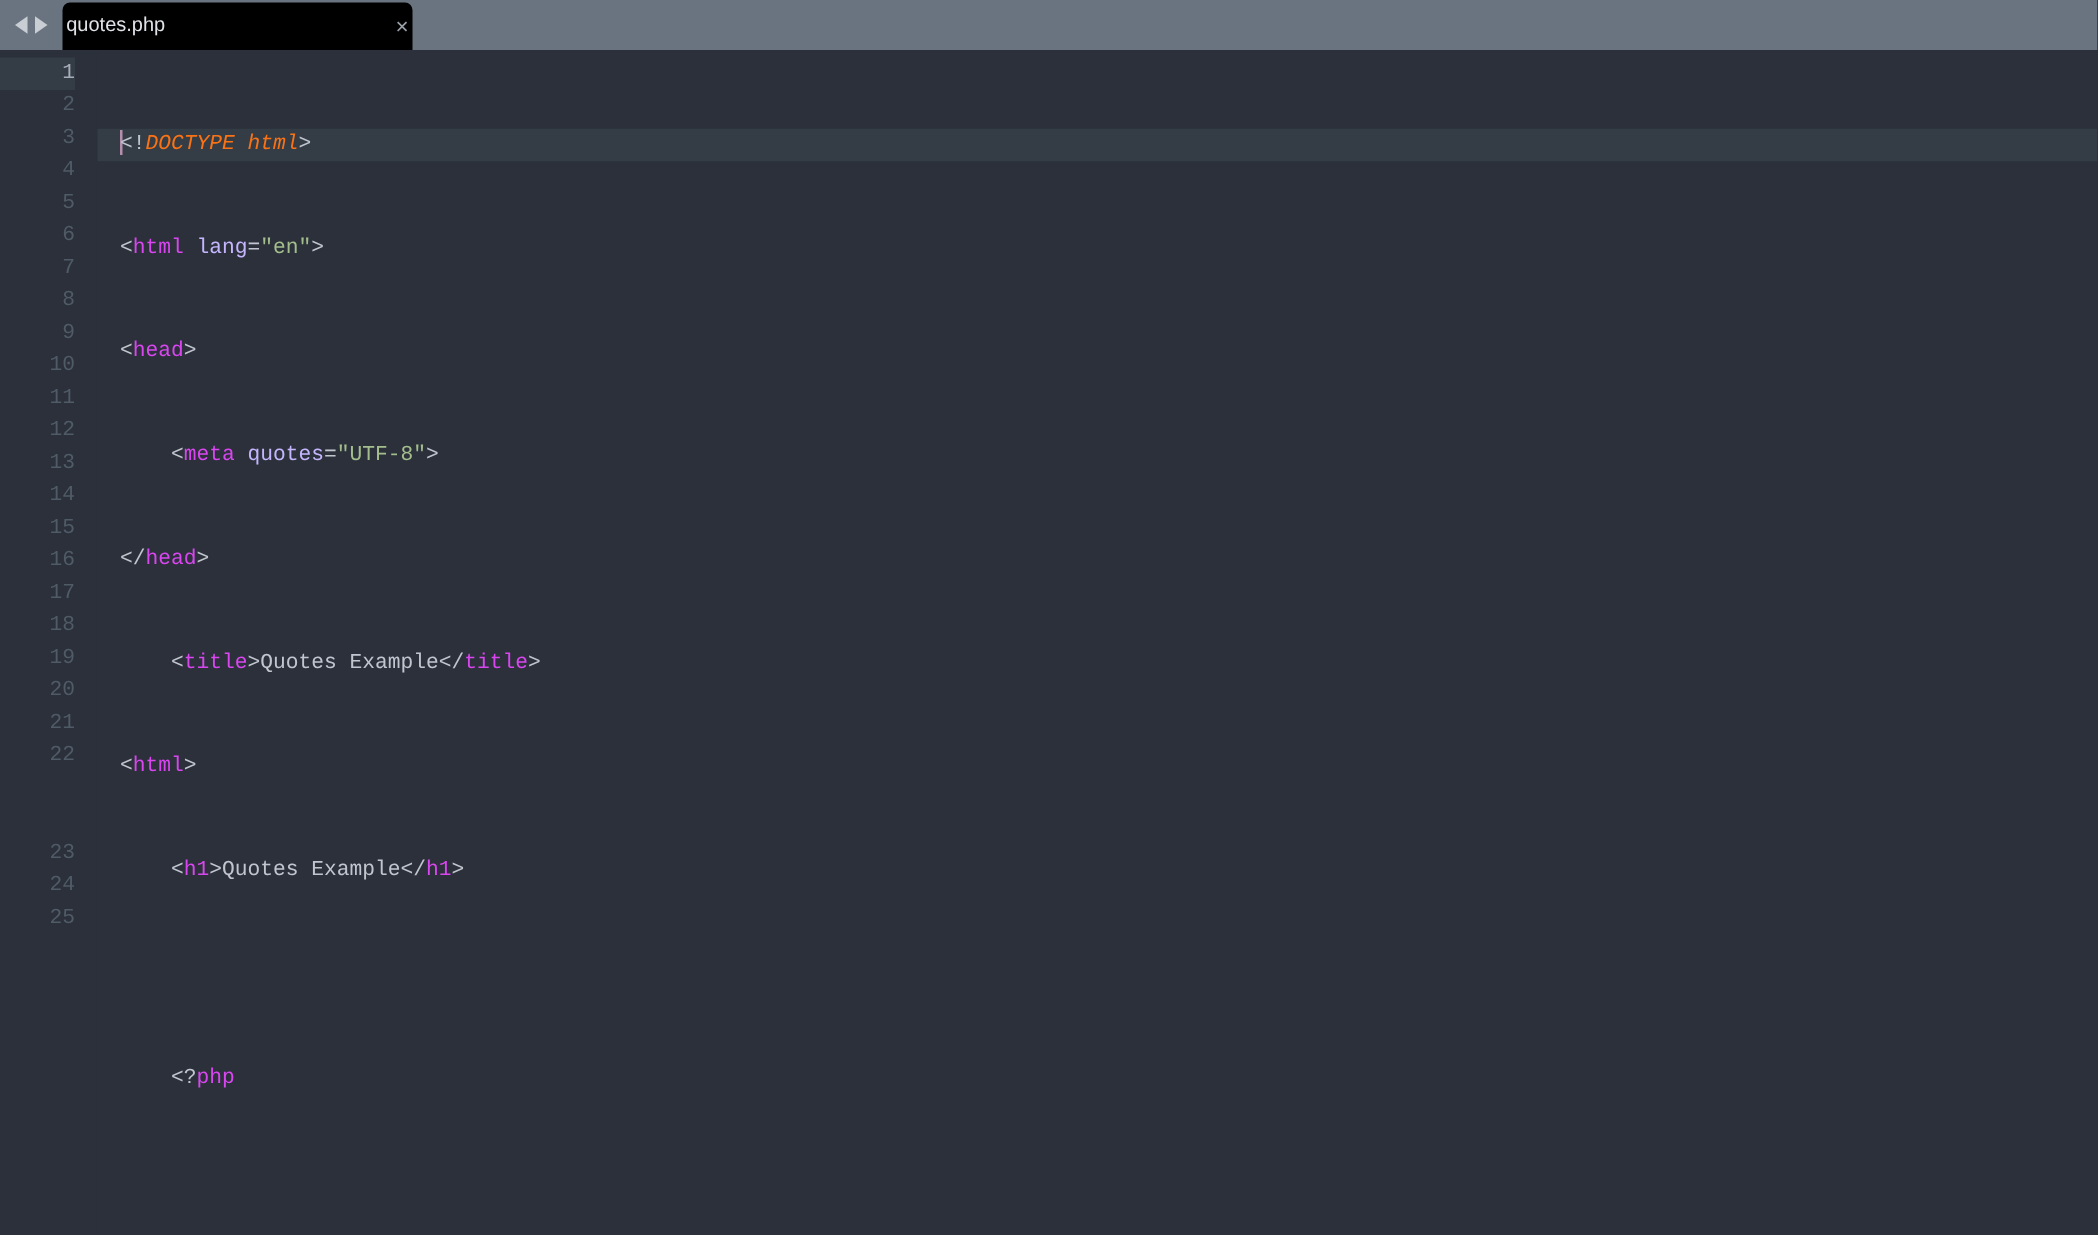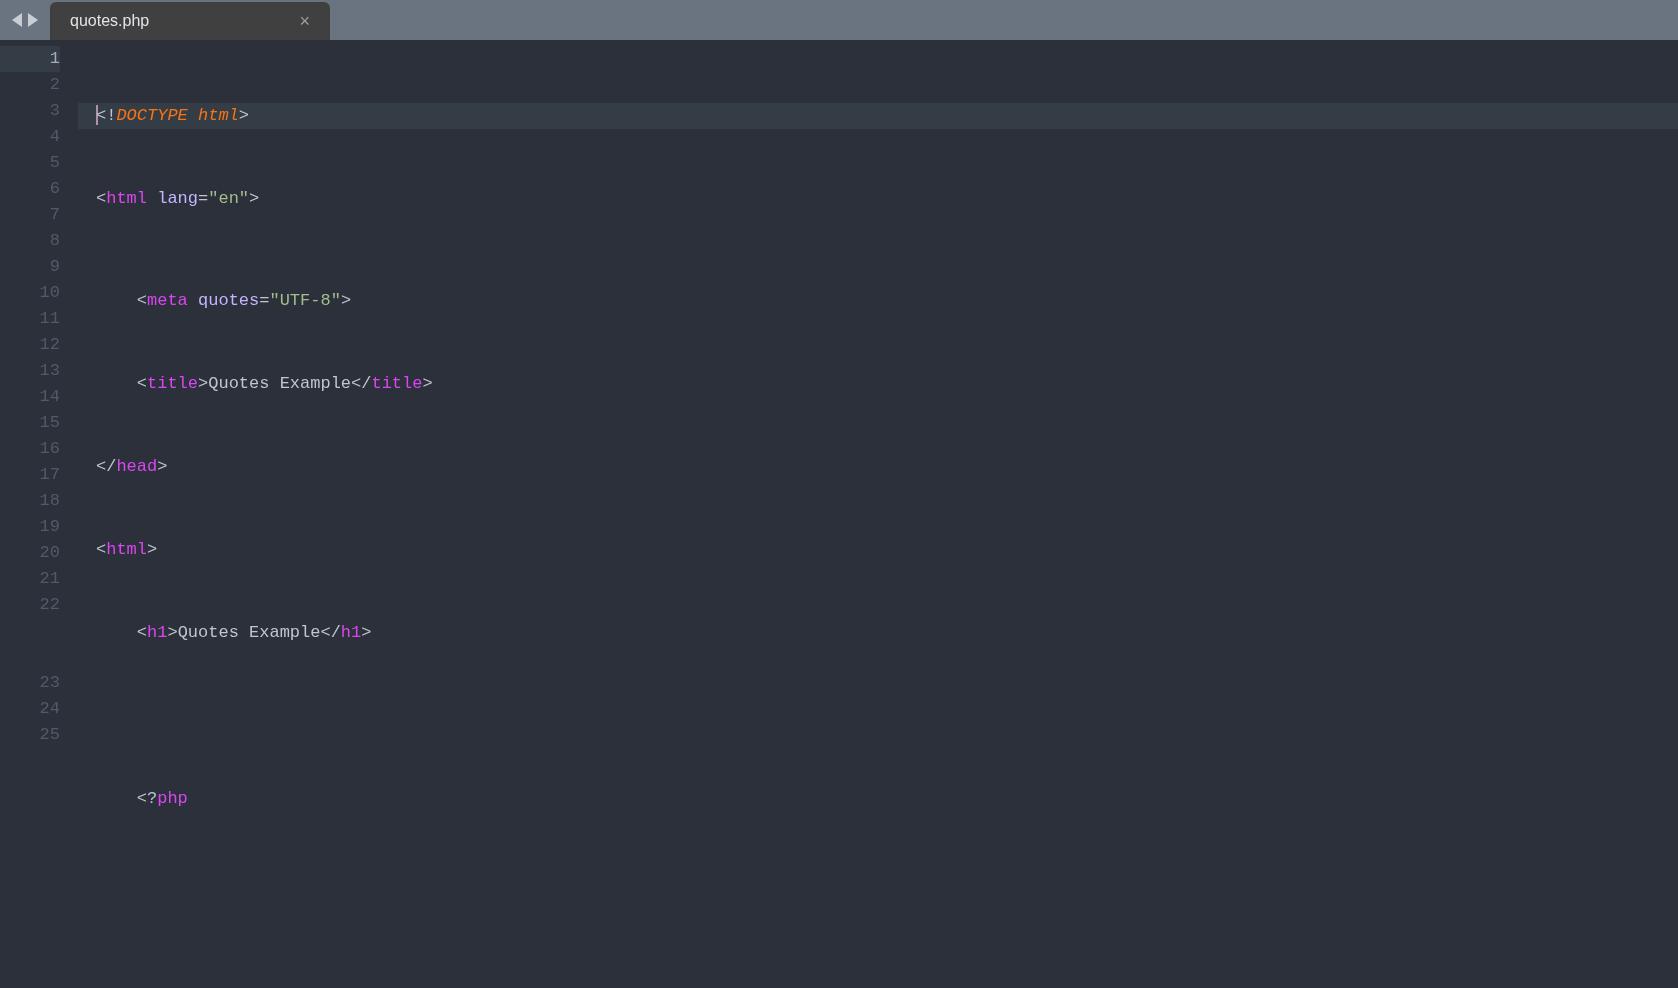--- a/index.html
+++ b/index.html
@@ -33,24 +33,24 @@
     border-top: 7px solid transparent;
     border-bottom: 7px solid transparent;
     border-right: 10px solid #c9ced4;
   }
   .arrow-right {
     border-top: 7px solid transparent;
     border-bottom: 7px solid transparent;
     border-left: 10px solid #c9ced4;
   }
   .tab {
-    background: #404040;
+    background: #000000;
     display: flex;
     align-items: center;
-    padding: 0 20px;
+    padding: 0 3px;
     gap: 120px;
     min-width: 280px;
     justify-content: space-between;
     border-top-left-radius: 6px;
     border-top-right-radius: 6px;
     margin-top: 2px;
   }
   .tab-title {
     color: #e0e3e8;
     font-family: -apple-system, 'Helvetica Neue', Arial, sans-serif;
@@ -155,27 +155,28 @@
     <div class="ln">24</div>
     <div class="ln">25</div>
   </div>
 
   <div class="code-area">
     
     <div class="code-line active"><span class="cursor"></span><span class="c-punct">&lt;</span><span class="c-punct">!</span><span class="c-doctype">DOCTYPE html</span><span class="c-punct">&gt;</span></div>
     
     <div class="code-line"><span class="c-punct">&lt;</span><span class="c-tag">html</span><span> </span><span class="c-attr">lang</span><span class="c-punct">=</span><span class="c-string">"en"</span><span class="c-punct">&gt;</span></div>
     
+    <div class="code-line"><span class="c-punct">&lt;</span><span class="c-tag">head</span><span class="c-punct">&gt;</span></div>
     
     <div class="code-line"><span>    </span><span class="c-punct">&lt;</span><span class="c-tag">meta</span><span> </span><span class="c-attr">quotes</span><span class="c-punct">=</span><span class="c-string">"UTF-8"</span><span class="c-punct">&gt;</span></div>
     
+    <div class="code-line"><span class="c-punct">&lt;/</span><span class="c-tag">head</span><span class="c-punct">&gt;</span></div>
+    
     <div class="code-line"><span>    </span><span class="c-punct">&lt;</span><span class="c-tag">title</span><span class="c-punct">&gt;</span><span class="c-def">Quotes Example</span><span class="c-punct">&lt;/</span><span class="c-tag">title</span><span class="c-punct">&gt;</span></div>
     
-    <div class="code-line"><span class="c-punct">&lt;/</span><span class="c-tag">head</span><span class="c-punct">&gt;</span></div>
-    
     <div class="code-line"><span class="c-punct">&lt;</span><span class="c-tag">html</span><span class="c-punct">&gt;</span></div>
     
     <div class="code-line"><span>    </span><span class="c-punct">&lt;</span><span class="c-tag">h1</span><span class="c-punct">&gt;</span><span class="c-def">Quotes Example</span><span class="c-punct">&lt;/</span><span class="c-tag">h1</span><span class="c-punct">&gt;</span></div>
     
     <div class="code-line"><span></span></div>
     
     <div class="code-line"><span>    </span><span class="c-punct">&lt;?</span><span class="c-tag">php</span></div>
     
     
     

